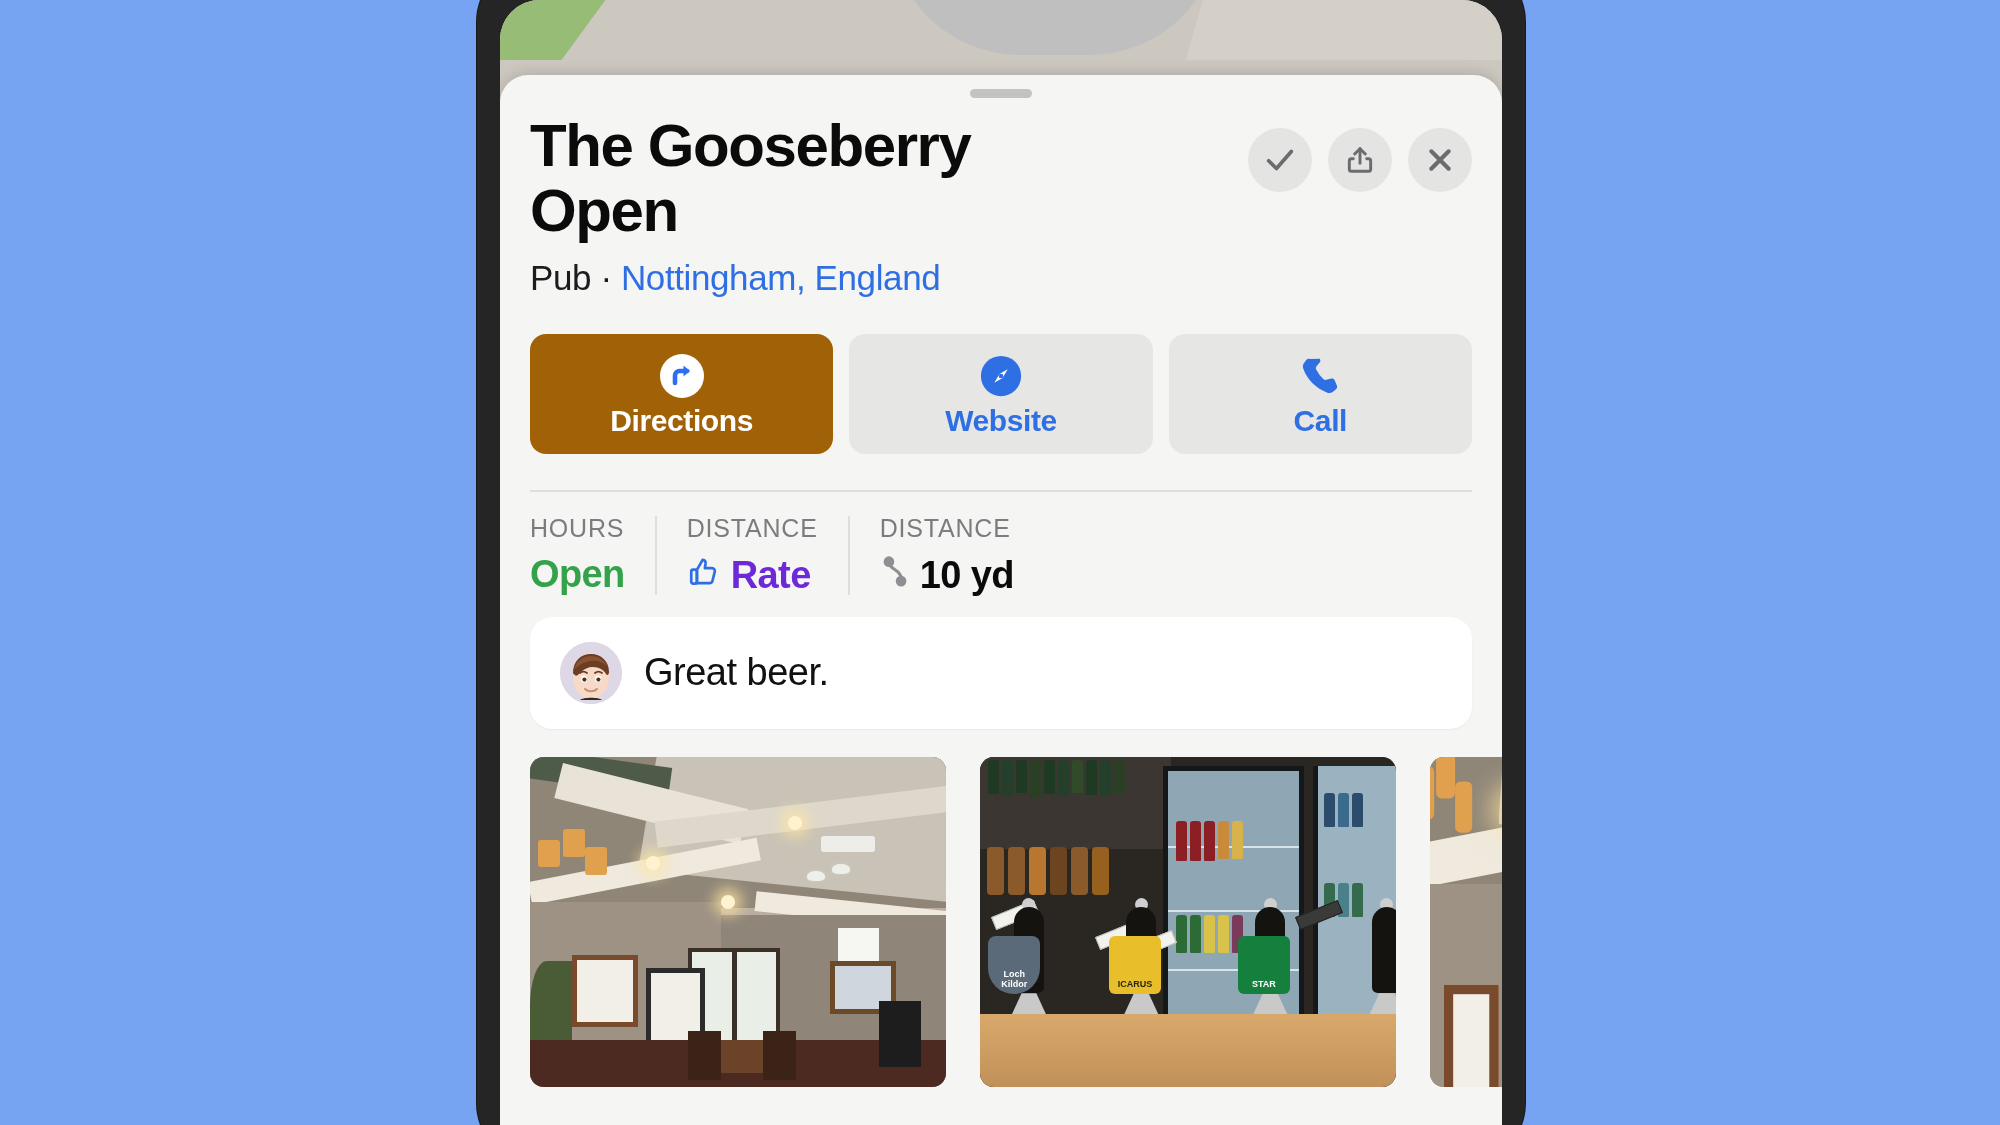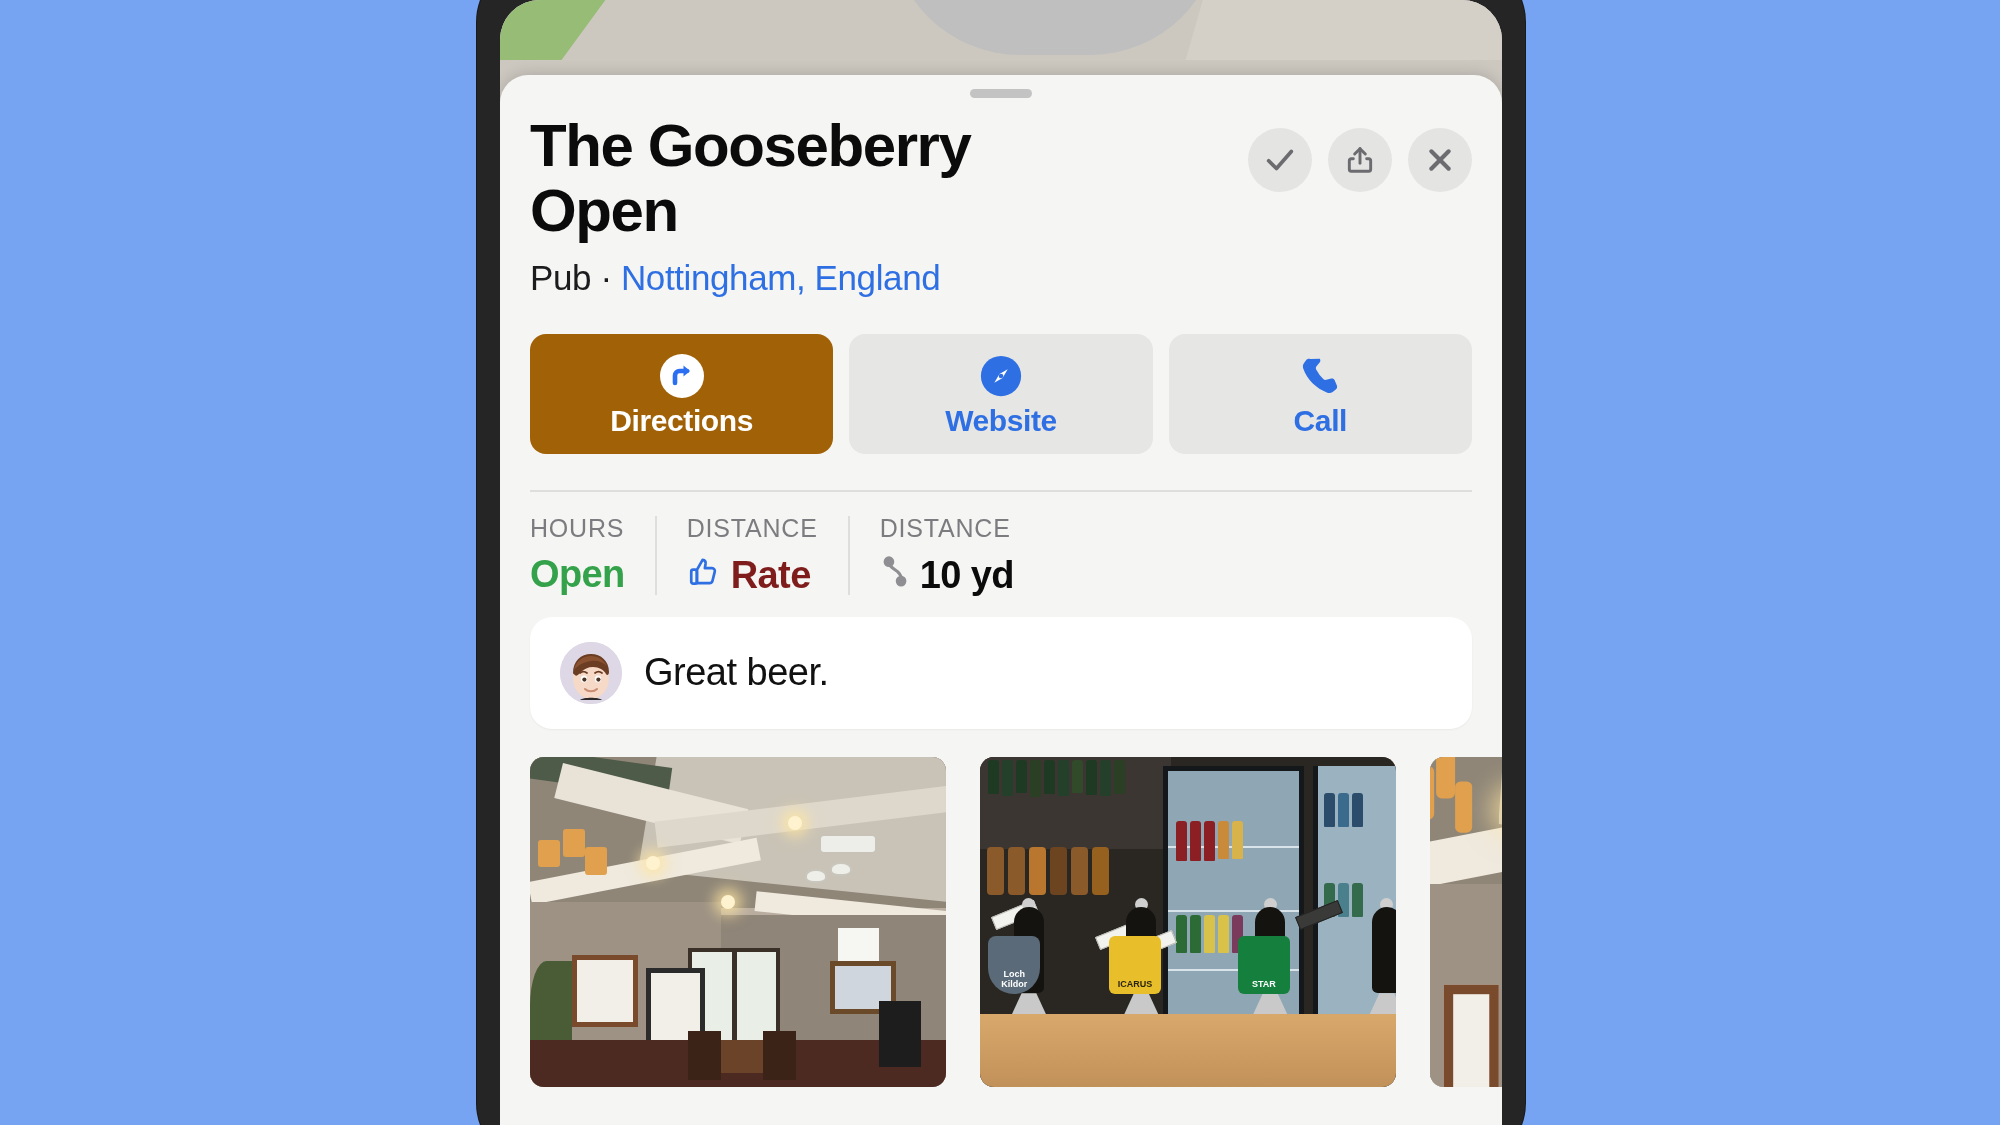--- a/index.html
+++ b/index.html
@@ -101,21 +101,21 @@
   .info-col { padding-right: 30px; display: flex; flex-direction: column; gap: 14px; }
   .info-col + .info-col { border-left: 2px solid #dededc; padding-left: 30px; }
   .info-cap {
     font-size: 25px; color: #7c7c80; letter-spacing: .8px; font-weight: 400; line-height: 1;
   }
   .info-val {
     font-size: 38px; font-weight: 700; letter-spacing: -.6px; line-height: 1;
     display: flex; align-items: center; gap: 10px;
   }
   .info-val.open { color: #34a24a; }
-  .info-val.rate { color: #7f1d1d; }
+  .info-val.rate { color: #6d28d9; }
   .info-val.dist { color: #0b0b0b; }
 
   
   .review {
     background: #ffffff; border-radius: 22px; height: 112px;
     display: flex; align-items: center; gap: 22px; padding: 0 30px;
     box-shadow: 0 1px 2px rgba(0,0,0,.05);
     text-align: right;
   }
   .avatar {

